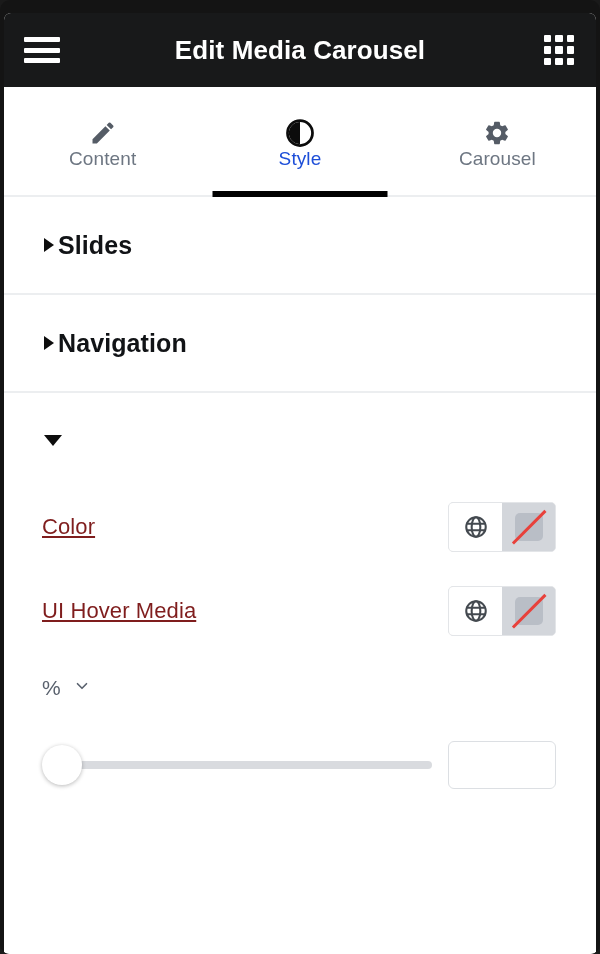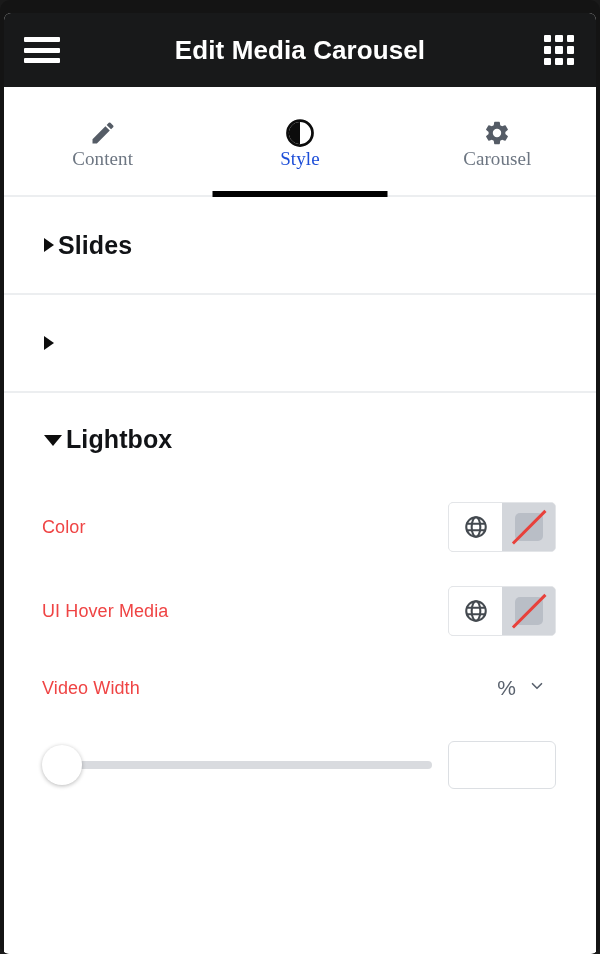--- a/index.html
+++ b/index.html
@@ -100,21 +100,20 @@
   }
   .tab {
     flex: 1 1 0;
     display: flex;
     flex-direction: column;
     align-items: center;
     justify-content: center;
     position: relative;
     cursor: pointer;
     padding-top: 6px;
-    font-family: Liberation Serif, serif;
   }
   .tab-icon {
     height: 30px;
     display: flex;
     align-items: center;
     justify-content: center;
     color: #555c66;
   }
   .tab-label {
     font-size: 19px;
@@ -180,23 +179,24 @@
   }
 
   
   .control-row {
     display: flex;
     align-items: center;
     justify-content: space-between;
     height: 84px;
   }
   .control-label {
-    font-size: 18px;
-    color: #ef4444;
+    font-size: 22px;
+    color: #7f1d1d;
     letter-spacing: 0.1px;
+    text-decoration: underline;
   }
 
   
   .color-control {
     display: flex;
     width: 108px;
     height: 50px;
     border: 1px solid #e3e5e8;
     border-radius: 5px;
     overflow: hidden;
@@ -358,27 +358,27 @@
       <div class="section">
         <div class="section-header">
           <span class="caret closed"></span>
           <span class="section-title">Slides</span>
         </div>
       </div>
 
       <div class="section">
         <div class="section-header">
           <span class="caret closed"></span>
+          <span class="section-title">Navigation</span>
         </div>
       </div>
 
       <div class="section" style="border-bottom:none;">
         <div class="section-header expanded">
           <span class="caret open"></span>
-          <span class="section-title">Lightbox</span>
         </div>
 
         <div class="section-body">
 
           <div class="control-row">
             <span class="control-label">Color</span>
             <div class="color-control">
               <div class="color-globe">
                 <svg width="26" height="26" viewBox="0 0 24 24" fill="none" stroke="#43494f" stroke-width="1.9">
                   <circle cx="12" cy="12" r="9"></circle>
@@ -407,21 +407,20 @@
                 </svg>
               </div>
               <div class="color-swatch">
                 <div class="swatch-inner"></div>
                 <div class="swatch-slash"></div>
               </div>
             </div>
           </div>
 
           <div class="control-row" style="height:70px;">
-            <span class="control-label">Video Width</span>
             <div class="unit-select">
               <span class="unit-label">%</span>
               <span>
                 <svg width="18" height="18" viewBox="0 0 24 24" fill="none" stroke="#5a626e" stroke-width="2.2" stroke-linecap="round" stroke-linejoin="round">
                   <polyline points="6 9 12 15 18 9"></polyline>
                 </svg>
               </span>
             </div>
           </div>
 

